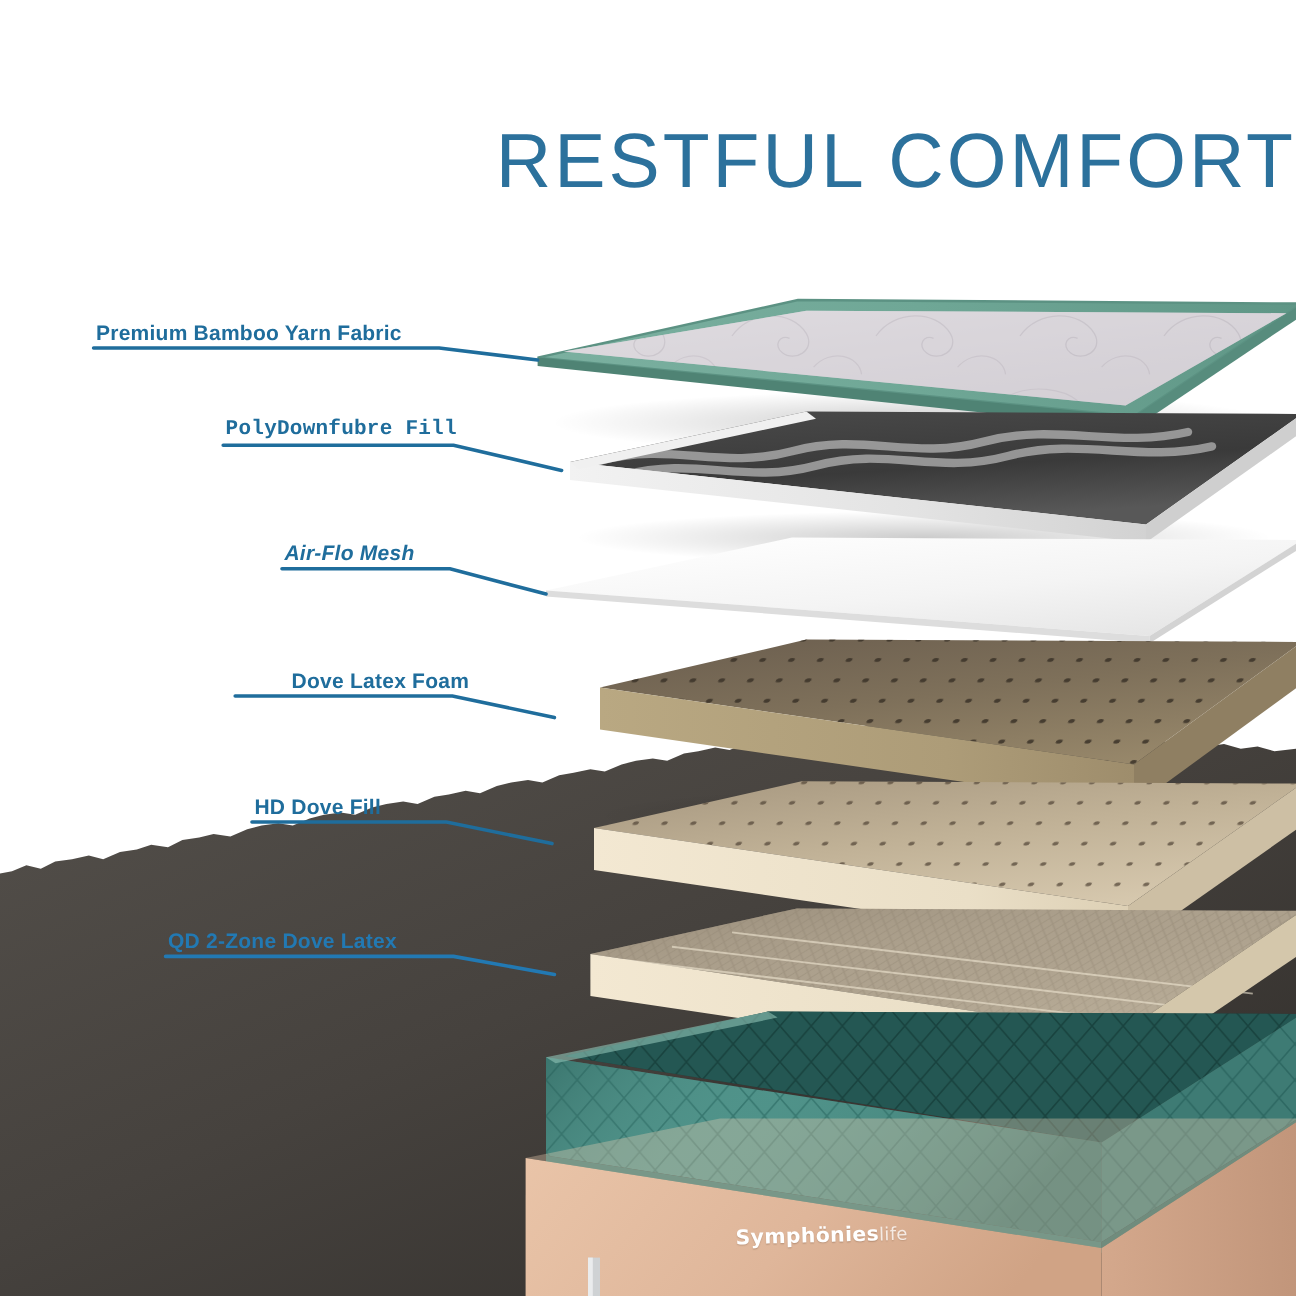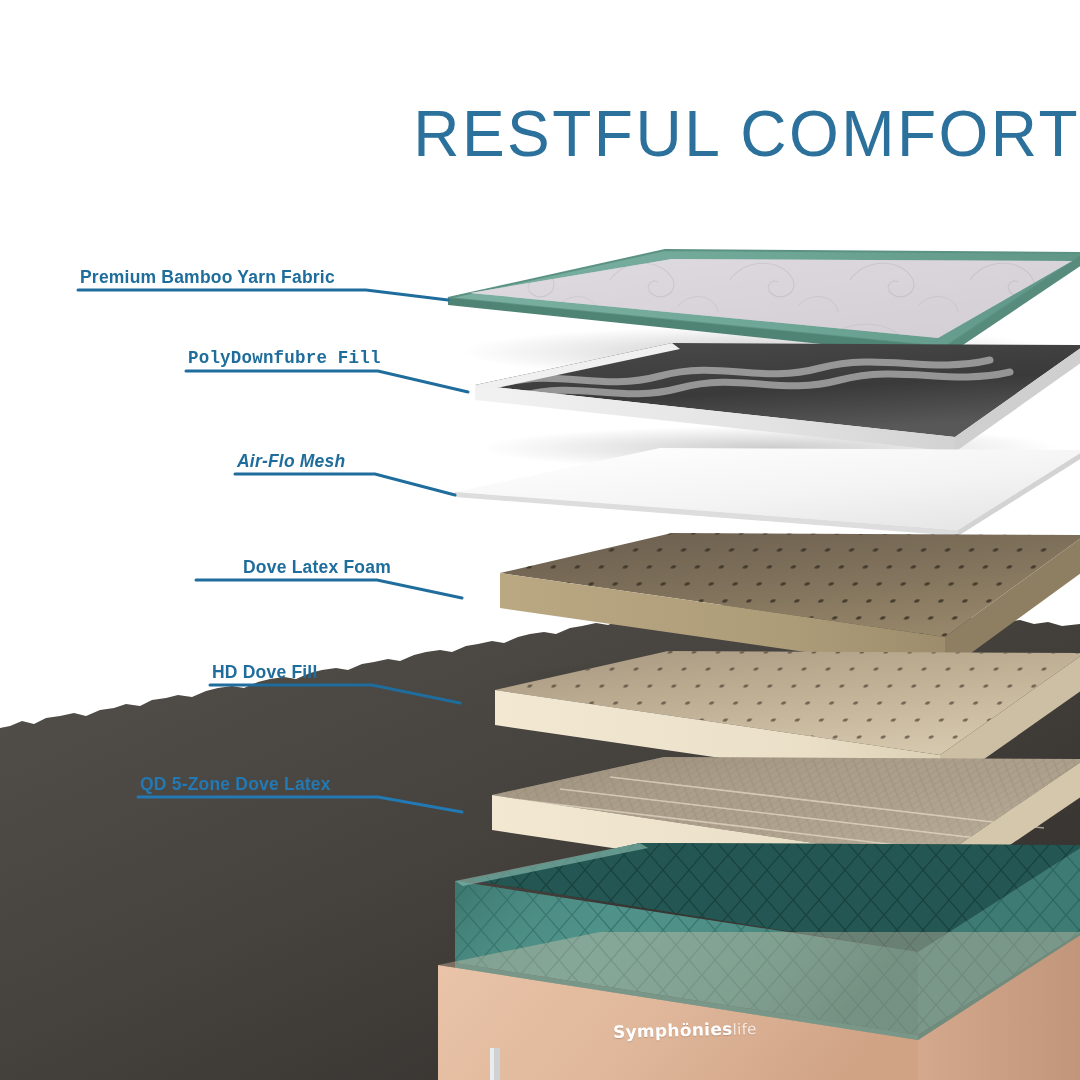--- a/index.html
+++ b/index.html
@@ -308,18 +308,18 @@
       <path d="M138,797 L378,797 L462,812"></path>
     </g>
   </svg>
 
   <div class="labels">
     <div class="label" style="left:80px;  top:267px;text-align:right;">Premium Bamboo Yarn Fabric</div>
     <div class="label" style="left:188px; top:348px;font-family:Liberation Mono, monospace;">PolyDownfubre Fill</div>
     <div class="label" style="left:237px; top:451px;font-style:italic;">Air-Flo Mesh</div>
     <div class="label" style="left:198px; top:557px;margin-left:45px;">Dove Latex Foam</div>
     <div class="label" style="left:212px; top:662px;">HD Dove Fill</div>
-    <div class="label on-dark" style="left:140px; top:774px;">QD 5-Zone Dove Latex</div>
+    <div class="label on-dark" style="left:140px; top:774px;">QD 2-Zone Dove Latex</div>
   </div>
 
   <div class="title">RESTFUL COMFORT</div>
 
 </div>
 
 </body></html>

